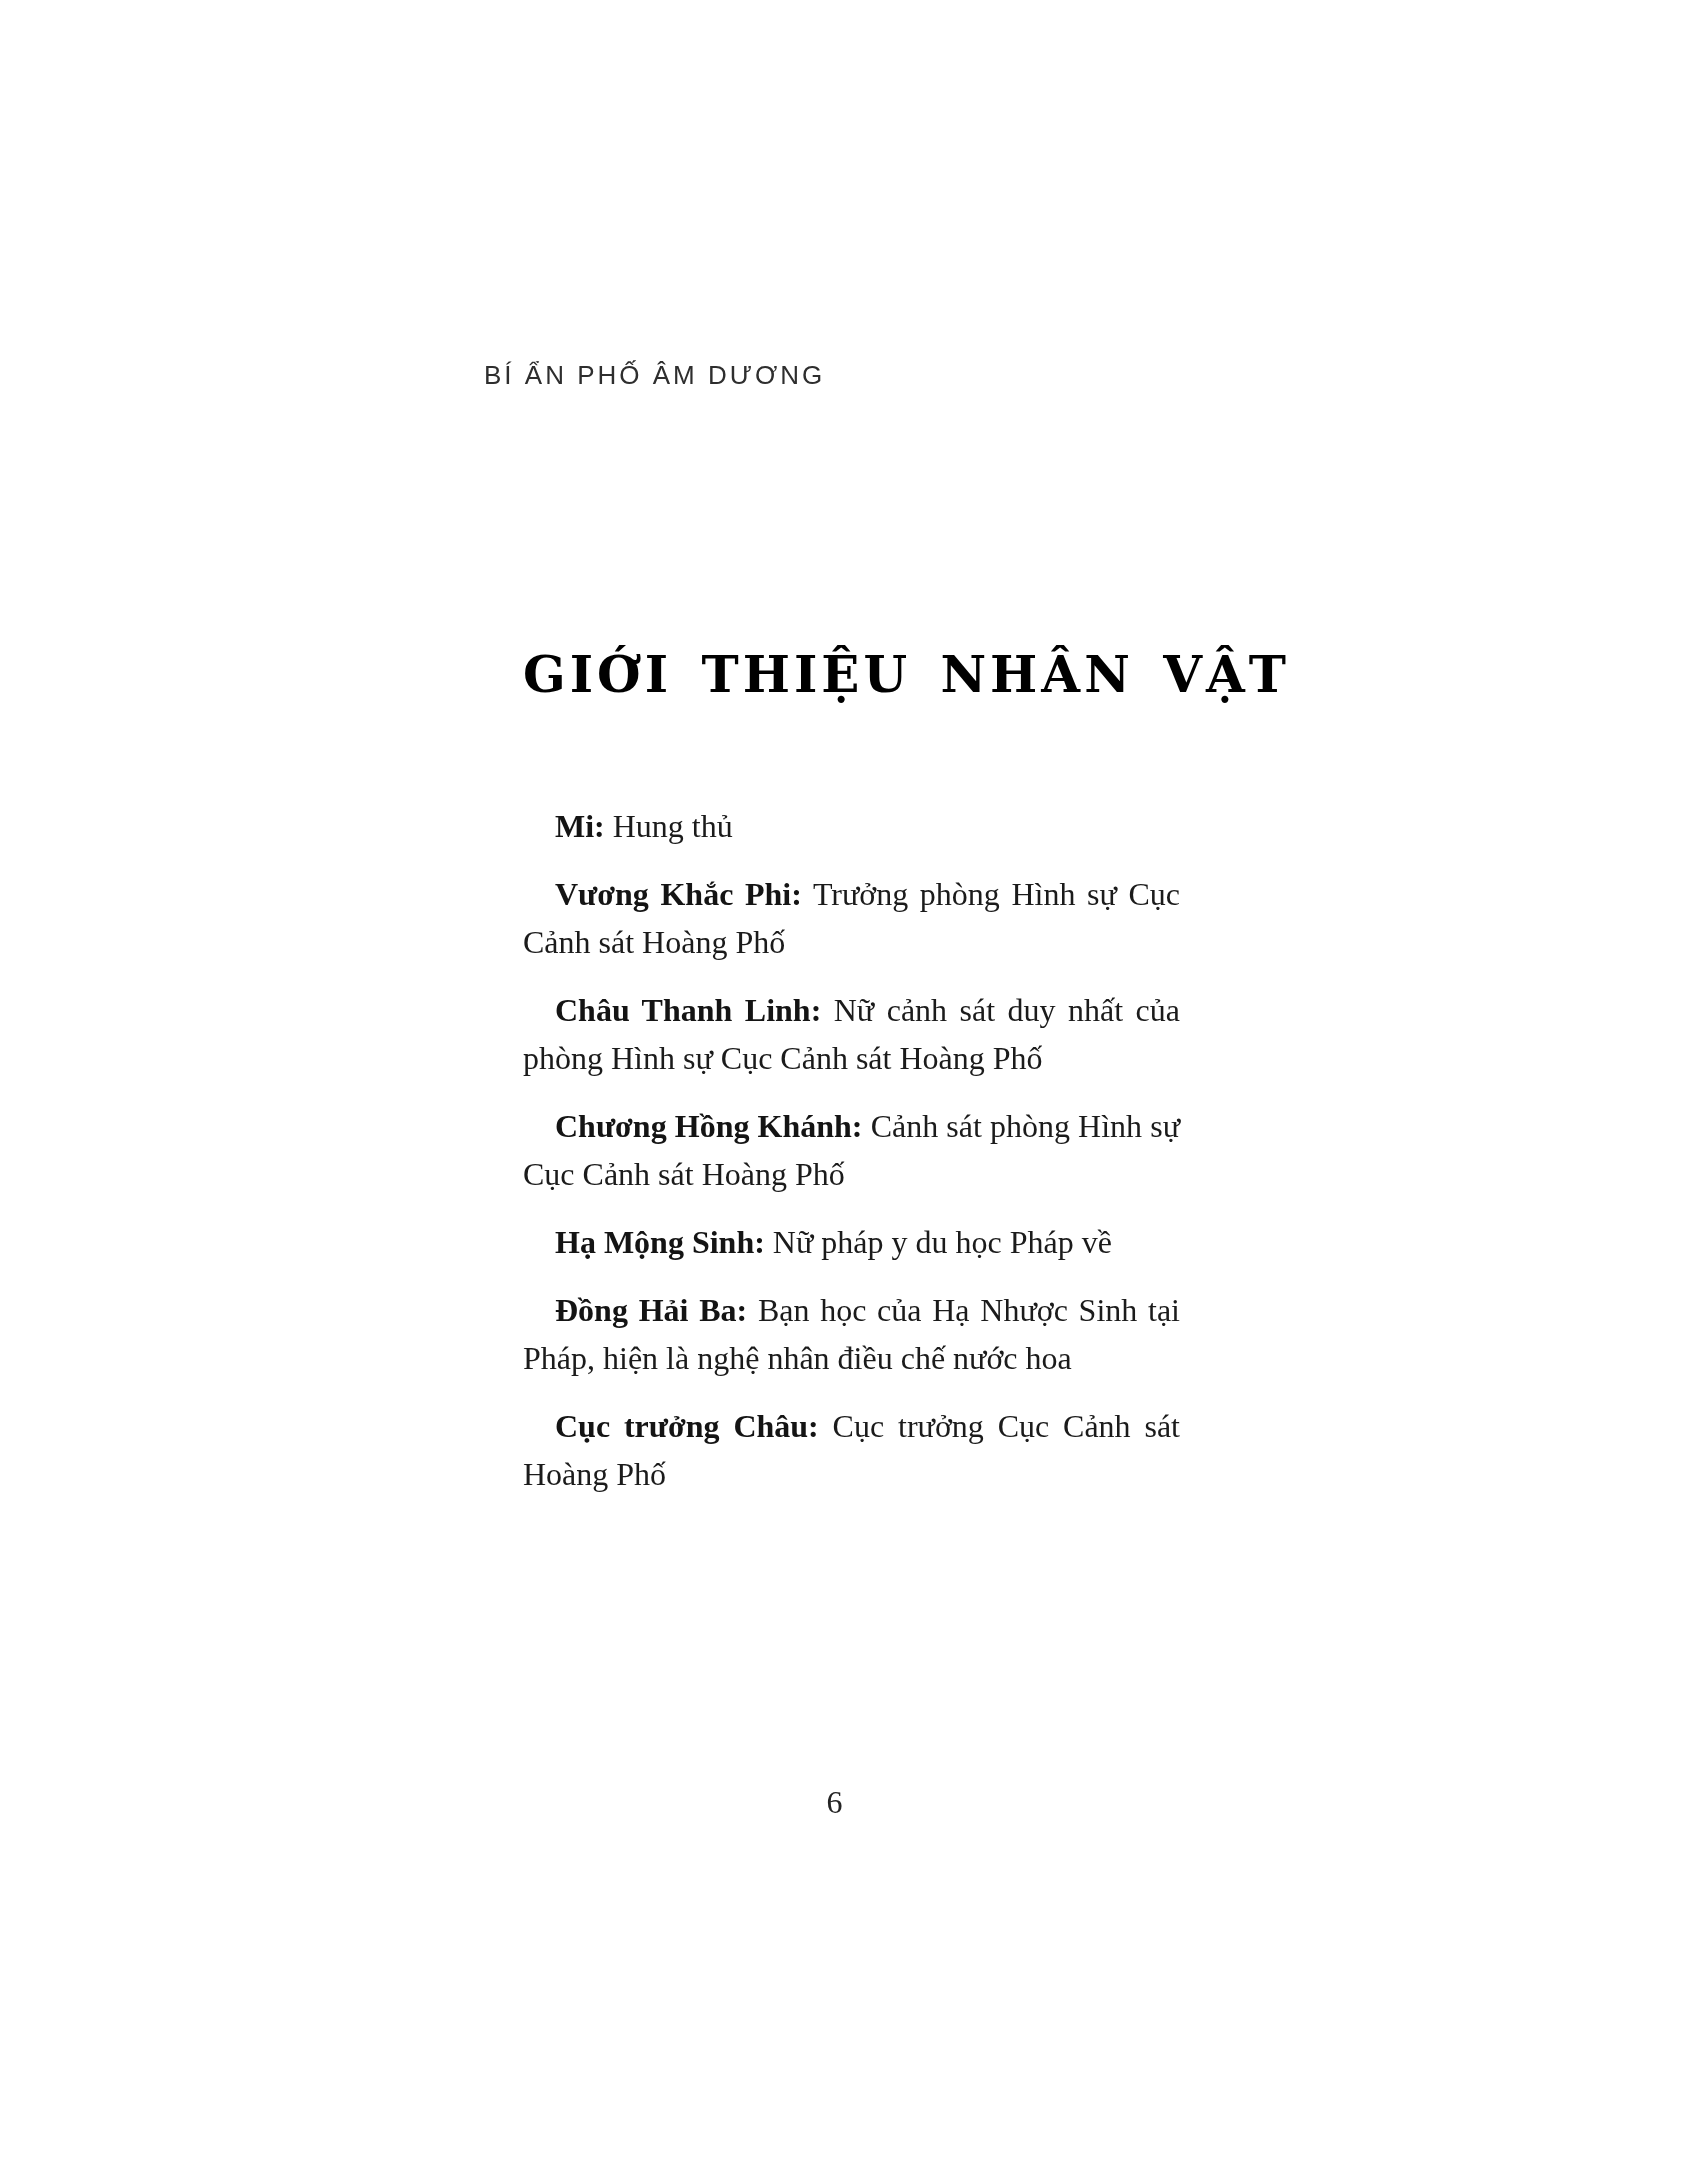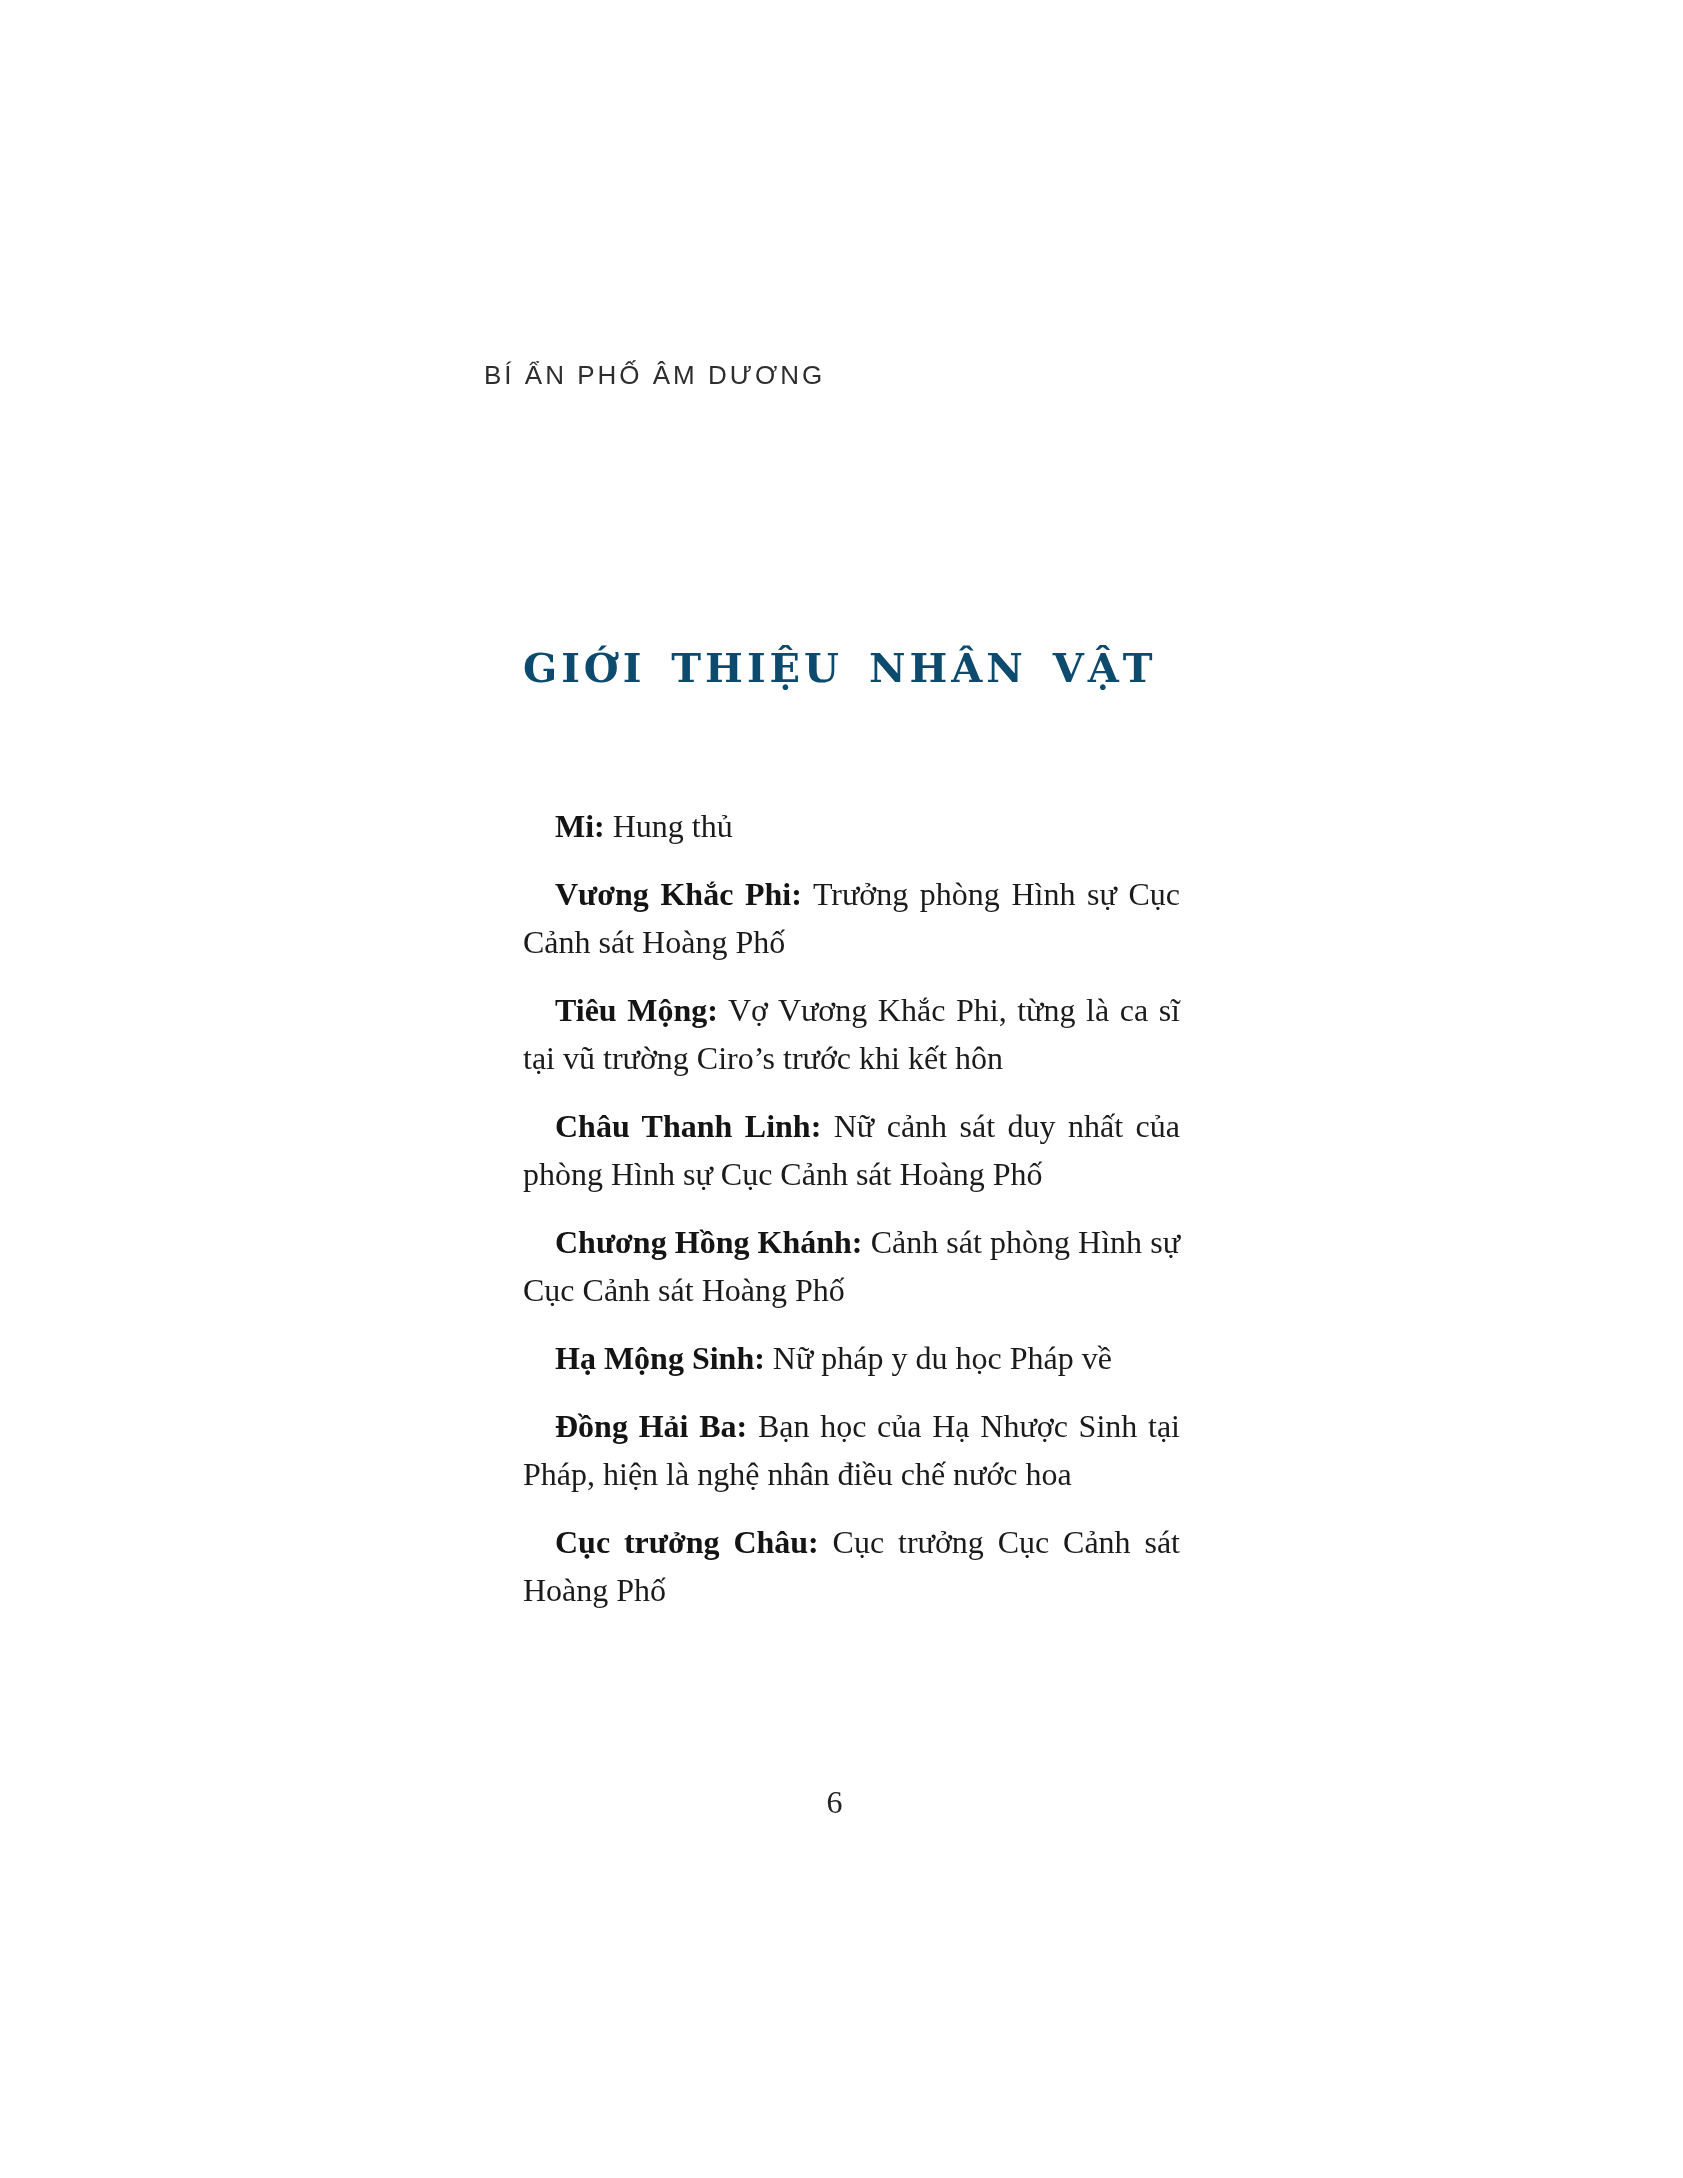--- a/index.html
+++ b/index.html
@@ -29,25 +29,25 @@
     white-space: nowrap;
   }
   .chapter-title {
     position: absolute;
     left: 523px;
     top: 606px;
     width: 657px;
     text-align: left;
     font-family: "DejaVu Serif", "Liberation Serif", serif;
     font-weight: bold;
-    font-size: 40px;
+    font-size: 50px;
     line-height: 69px;
     letter-spacing: 4px;
     word-spacing: 8px;
-    color: #0c4a6e;
+    color: #000000;
     white-space: nowrap;
   }
   .character-list {
     position: absolute;
     left: 523px;
     top: 802px;
     width: 657px;
     font-size: 32px;
     line-height: 48px;
     color: #1b1b1b;
@@ -81,21 +81,20 @@
   <div class="running-header">BÍ ẨN PHỐ ÂM DƯƠNG</div>
 
   <h1 class="chapter-title">GIỚI THIỆU NHÂN VẬT</h1>
 
   <main class="character-list">
 
       <p class="entry"><b class="char-name">Mi:</b> <span>Hung thủ</span></p>
 
       <p class="entry"><b class="char-name">Vương Khắc Phi:</b> <span>Trưởng phòng Hình sự Cục Cảnh sát Hoàng Phố</span></p>
 
-      <p class="entry"><b class="char-name">Tiêu Mộng:</b> <span>Vợ Vương Khắc Phi, từng là ca sĩ tại vũ trường Ciro’s trước khi kết hôn</span></p>
 
       <p class="entry"><b class="char-name">Châu Thanh Linh:</b> <span>Nữ cảnh sát duy nhất của phòng Hình sự Cục Cảnh sát Hoàng Phố</span></p>
 
 
       <p class="entry"><b class="char-name">Chương Hồng Khánh:</b> <span>Cảnh sát phòng Hình sự Cục Cảnh sát Hoàng Phố</span></p>
 
       <p class="entry"><b class="char-name">Hạ Mộng Sinh:</b> <span>Nữ pháp y du học Pháp về</span></p>
 
       <p class="entry"><b class="char-name">Đồng Hải Ba:</b> <span>Bạn học của Hạ Nhược Sinh tại Pháp, hiện là nghệ nhân điều chế nước hoa</span></p>
 

